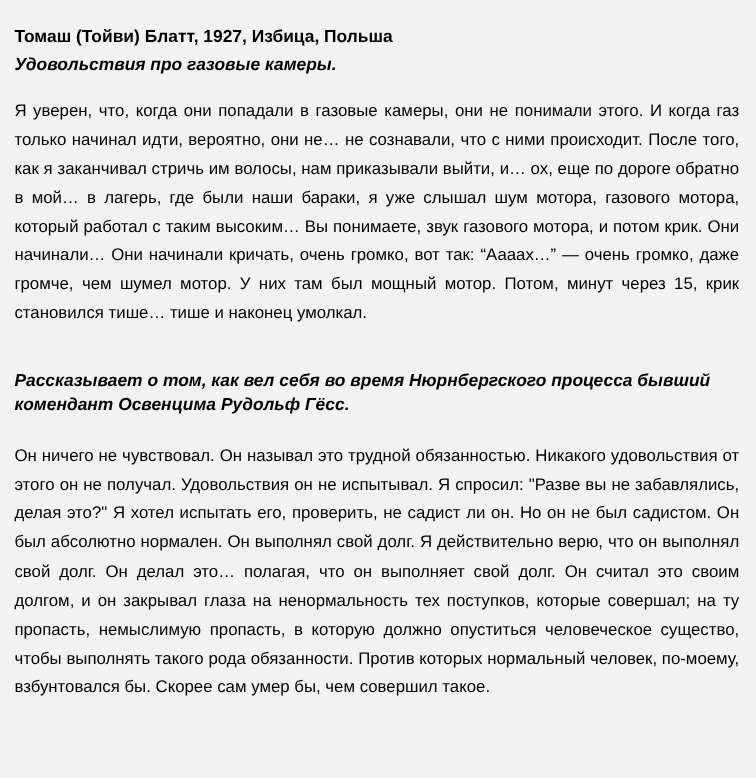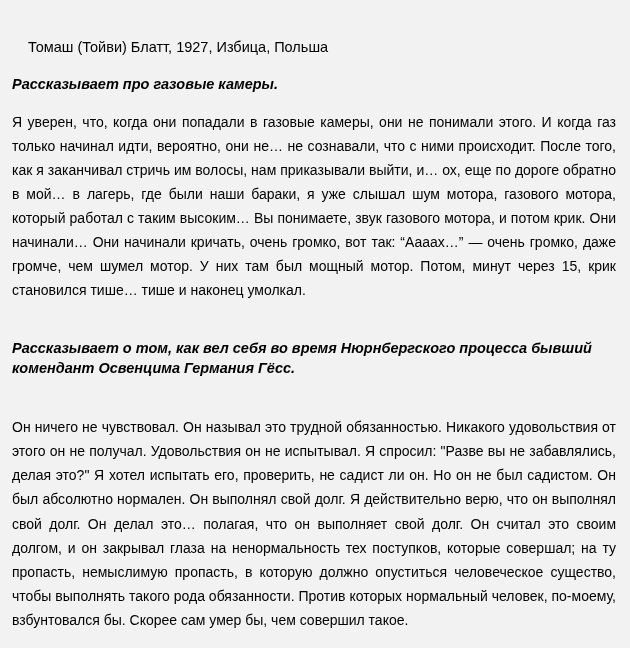--- a/index.html
+++ b/index.html
@@ -19,56 +19,56 @@
     width: 630px;
     height: 648px;
     padding: 22px 14px 0 12px;
     background: #f2f2f2;
   }
   .testimony {
     margin-bottom: 0;
   }
   .speaker {
     font-size: 14.5px;
-    font-weight: normal;
+    font-weight: bold;
     line-height: 1.35;
-    margin: 16px;
+    margin: 0;
   }
   .subtitle {
     font-size: 14.5px;
     font-weight: bold;
     font-style: italic;
     line-height: 1.38;
     margin: 2px 0 0 0;
   }
   .body-text {
     font-size: 14px;
     line-height: 1.72;
     text-align: justify;
     margin: 16px 0 0 0;
     color: #000000;
   }
   .block-gap {
     height: 34px;
   }
   .body-text.spaced {
-    margin-top: 37px;
+    margin-top: 19px;
   }
 </style>
 </head>
 <body>
 
 <div class="page">
 
   <div class="testimony">
     <p class="speaker">Томаш (Тойви) Блатт, 1927, Избица, Польша</p>
-    <p class="subtitle">Рассказывает про газовые камеры.</p>
+    <p class="subtitle">Удовольствия про газовые камеры.</p>
     <p class="body-text">Я уверен, что, когда они попадали в газовые камеры, они не понимали этого. И когда газ только начинал идти, вероятно, они не… не сознавали, что с ними происходит. После того, как я заканчивал стричь им волосы, нам приказывали выйти, и… ох, еще по дороге обратно в мой… в лагерь, где были наши бараки, я уже слышал шум мотора, газового мотора, который работал с таким высоким… Вы понимаете, звук газового мотора, и потом крик. Они начинали… Они начинали кричать, очень громко, вот так: “Аааах…” — очень громко, даже громче, чем шумел мотор. У них там был мощный мотор. Потом, минут через 15, крик становился тише… тише и наконец умолкал.</p>
   </div>
 
   <div class="block-gap"></div>
 
   <div class="testimony">
-    <p class="subtitle">Рассказывает о том, как вел себя во время Нюрнбергского процесса бывший комендант Освенцима Германия Гёсс.</p>
+    <p class="subtitle">Рассказывает о том, как вел себя во время Нюрнбергского процесса бывший комендант Освенцима Рудольф Гёсс.</p>
     <p class="body-text spaced">Он ничего не чувствовал. Он называл это трудной обязанностью. Никакого удовольствия от этого он не получал. Удовольствия он не испытывал. Я спросил: "Разве вы не забавлялись, делая это?" Я хотел испытать его, проверить, не садист ли он. Но он не был садистом. Он был абсолютно нормален. Он выполнял свой долг. Я действительно верю, что он выполнял свой долг. Он делал это… полагая, что он выполняет свой долг. Он считал это своим долгом, и он закрывал глаза на ненормальность тех поступков, которые совершал; на ту пропасть, немыслимую пропасть, в которую должно опуститься человеческое существо, чтобы выполнять такого рода обязанности. Против которых нормальный человек, по-моему, взбунтовался бы. Скорее сам умер бы, чем совершил такое.</p>
   </div>
 
 </div>
 
 </body></html>

